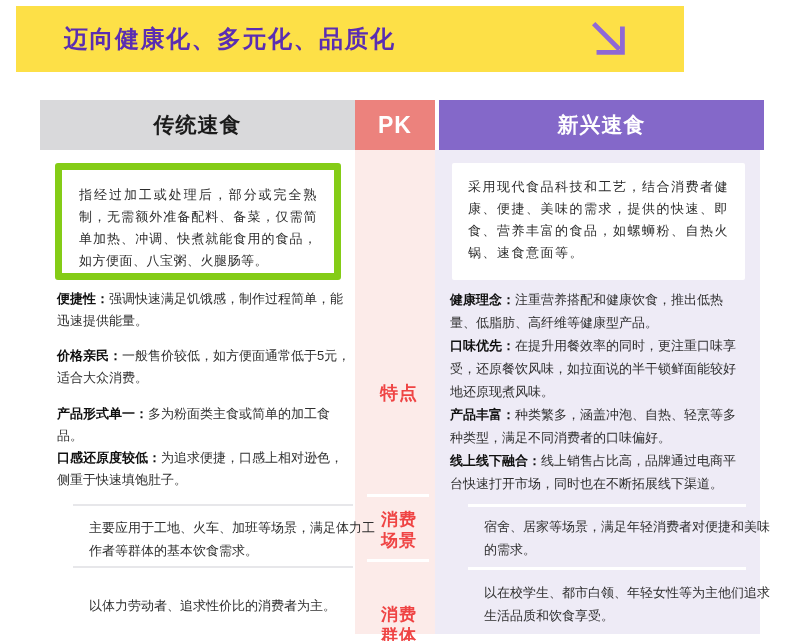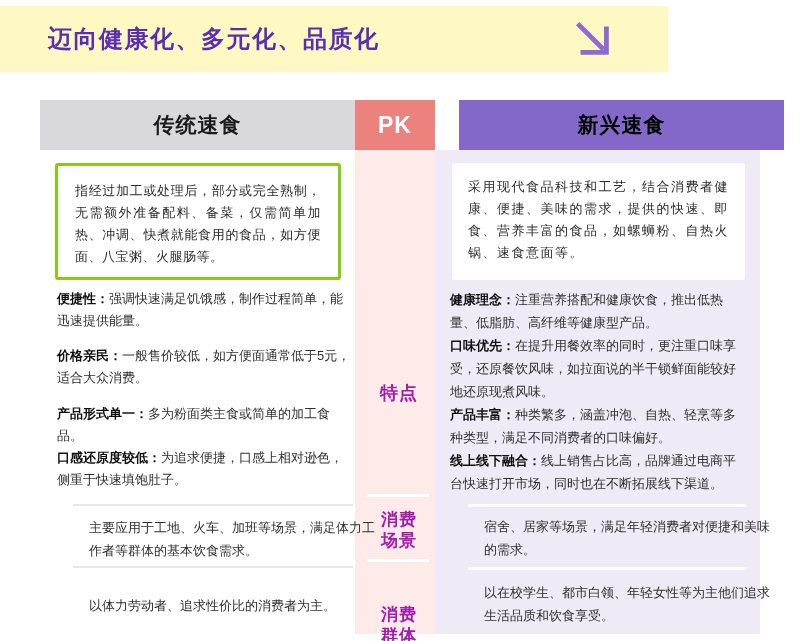--- a/index.html
+++ b/index.html
@@ -1,53 +1,53 @@
 <!DOCTYPE html>
 <html><head>
 <meta charset="utf-8">
 <style>
   html,body{margin:0;padding:0;background:#ffffff;}
   body{font-family:"Liberation Sans","DejaVu Sans",sans-serif;}
   .stage{position:relative;width:800px;height:641px;background:#ffffff;overflow:hidden;}
 
   
-  .banner{position:absolute;left:0;top:6px;width:668px;height:66px;background:#fef9c3;}
+  .banner{position:absolute;left:16px;top:6px;width:668px;height:66px;background:#fde047;}
   .banner h1{position:absolute;left:48px;top:50%;transform:translateY(-50%);
     margin:0;font-size:24px;font-weight:bold;color:#5a2db2;letter-spacing:1.5px;white-space:nowrap;}
   .banner .arrow{position:absolute;right:52px;top:10px;width:46px;height:46px;}
 
   
   .hdr{position:absolute;top:100px;height:50px;display:flex;align-items:center;justify-content:center;
     font-weight:bold;}
   .hdr-left{left:40px;width:315px;background:#d9d9db;color:#1b1b1b;font-size:21px;letter-spacing:1px;}
   .hdr-pk{left:355px;width:80px;background:#ec827d;color:#ffffff;font-size:23px;letter-spacing:1px;}
-  .hdr-right{left:459px;width:325px;background:#8468c9;color:#000000;font-size:21px;letter-spacing:1px;}
+  .hdr-right{left:439px;width:325px;background:#8468c9;color:#ffffff;font-size:21px;letter-spacing:1px;}
 
   
   .col-mid{position:absolute;left:355px;top:150px;width:80px;height:484px;background:#fcebe9;}
   .col-right{position:absolute;left:435px;top:150px;width:325px;height:484px;background:#eeebf6;}
 
   
   .card{position:absolute;top:163px;height:117px;background:#ffffff;box-sizing:border-box;
     font-size:13px;line-height:22px;color:#2c2c2c;text-align:justify;letter-spacing:0.5px;}
-  .card-left{left:55px;width:286px;border:3px solid #84cc16;border-radius:3px;padding:14px 17px;}
+  .card-left{left:55px;width:286px;border:7px solid #84cc16;border-radius:3px;padding:14px 17px;}
   .card-right{left:452px;width:293px;border-radius:2px;padding:13px 16px;letter-spacing:1.5px;}
 
   
   .feats{position:absolute;top:288px;font-size:13px;color:#2f2f2f;}
   .feats p{margin:0;}
   .feats b{color:#101010;}
   .feats-left{left:57px;width:294px;line-height:22px;}
   .feats-left p.g1{margin-top:13px;}
   .feats-left p.g2{margin-top:14px;}
   .feats-right{left:450px;width:298px;line-height:23px;}
 
   
   .rail-label{position:absolute;left:355px;width:88px;text-align:center;font-weight:bold;
-    color:#a21caf;font-size:17px;line-height:21px;}
+    color:#ef4444;font-size:17px;line-height:21px;}
   .rail-label .wrap2{display:inline-block;width:2.15em;letter-spacing:1px;}
   .lbl-feat{top:383px;font-size:18px;letter-spacing:1px;}
   .lbl-scene{top:509px;}
   .lbl-group{top:576px;margin-top:28px;}
 
   
   .div{position:absolute;height:2px;}
   .div-gray{background:#e7e7ea;}
   .div-white{background:#ffffff;height:3px;}
 

